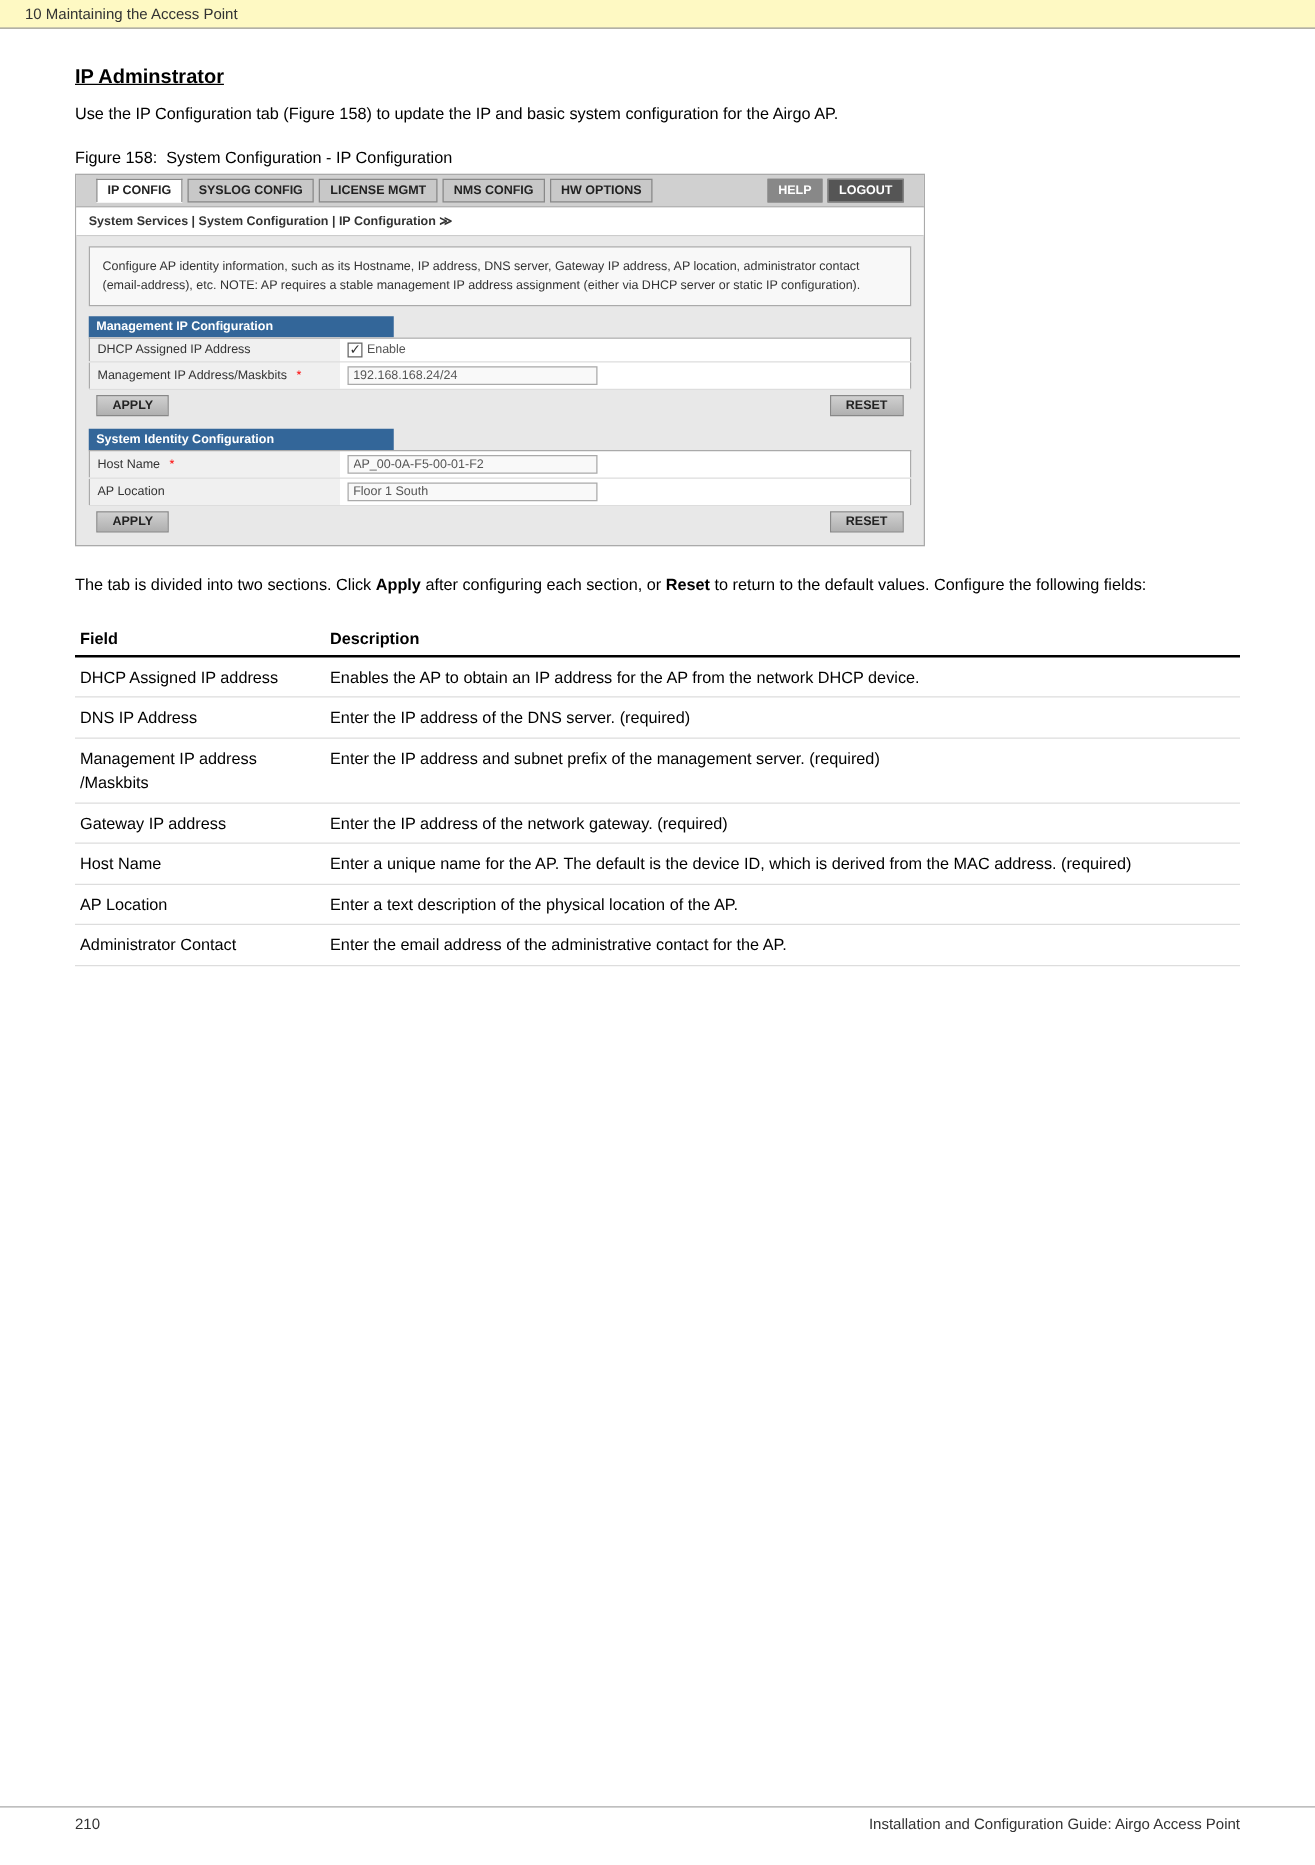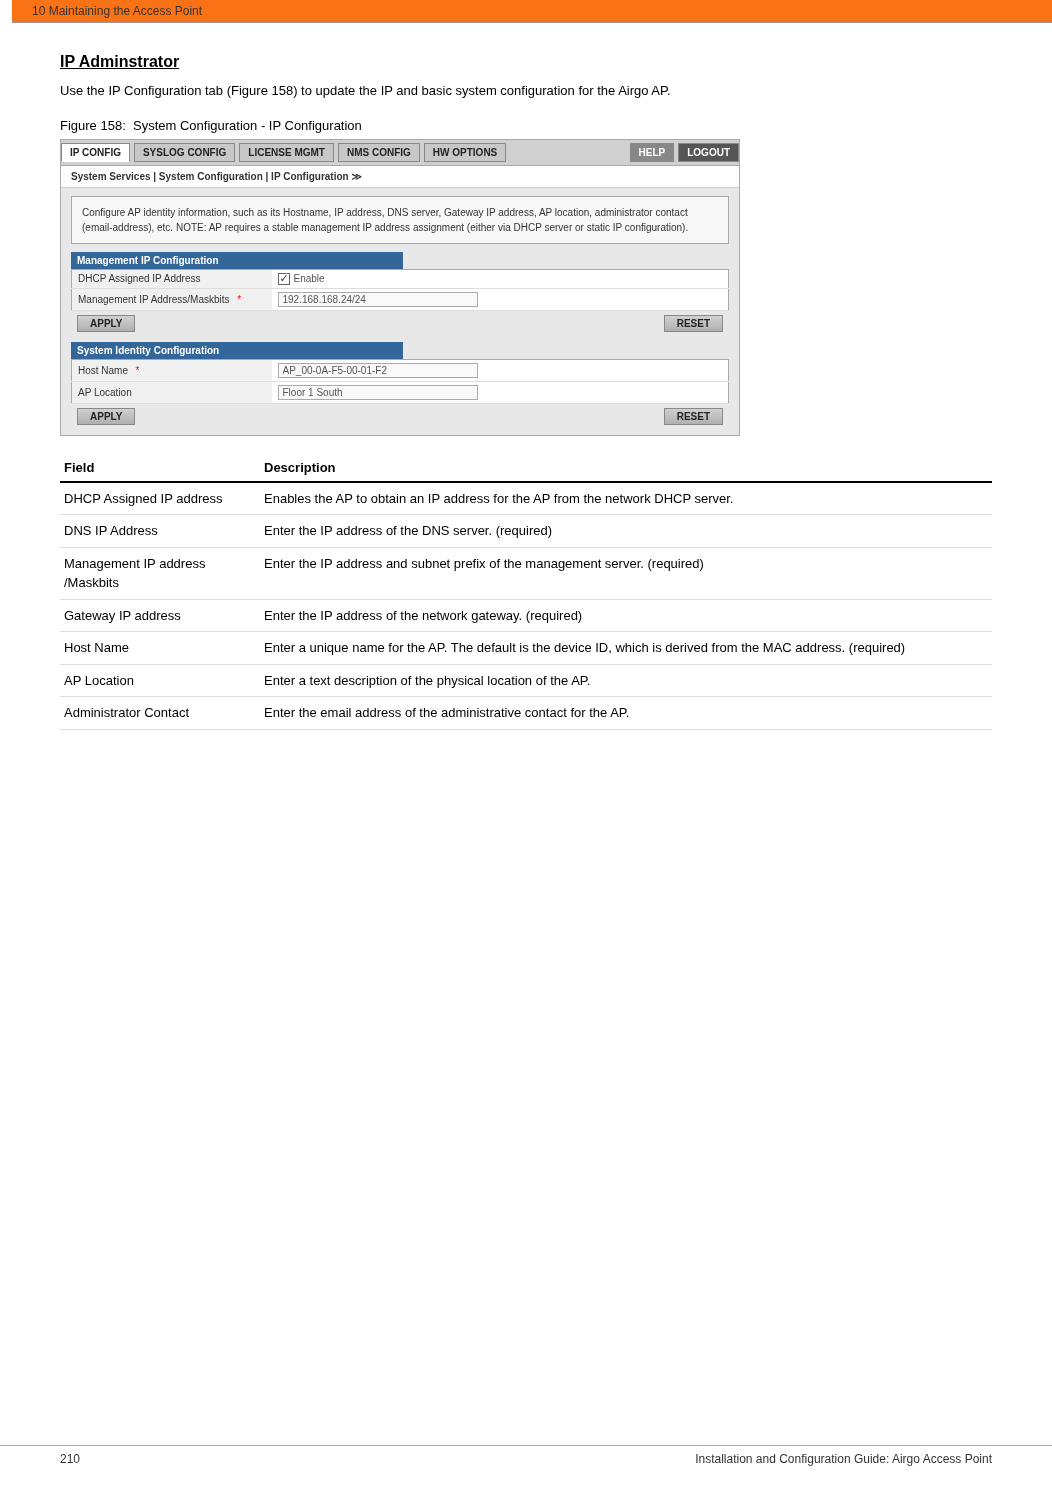--- a/index.html
+++ b/index.html
@@ -8,26 +8,25 @@
       font-size: 13px;
       color: #000;
       background: #fff;
       width: 1052px;
       min-height: 1492px;
       position: relative;
     }
 
     
     .page-header {
-      background: #f97316;
+      background: #fef9c3;
       border-bottom: 1px solid #999;
       padding: 4px 20px;
       font-size: 12px;
       color: #333;
-      margin-left: 12px;
     }
 
     
     .main-content {
       padding: 30px 60px 60px 60px;
     }
 
     
     .section-title {
       font-size: 16px;
@@ -59,21 +58,21 @@
       width: 680px;
       margin-bottom: 20px;
       font-size: 11px;
     }
 
     
     .nav-bar {
       display: flex;
       background: #d0d0d0;
       border-bottom: 1px solid #aaa;
-      padding: 3px 0;
+      padding: 3px 16px;
       gap: 4px;
       align-items: flex-start;
     }
     .nav-tab {
       background: #c8c8c8;
       border: 1px solid #888;
       padding: 3px 8px;
       font-size: 10px;
       font-weight: bold;
       color: #222;
@@ -119,21 +118,21 @@
     .config-section {
       margin: 6px 10px;
     }
     .config-section-header {
       background: #336699;
       color: #fff;
       font-weight: bold;
       font-size: 10px;
       padding: 3px 6px;
       margin-bottom: 0;
-      width: 332px;
+      width: 244px;
     }
     .config-table {
       width: 100%;
       border-collapse: collapse;
       border: 1px solid #aaa;
       background: #fff;
       font-size: 10px;
     }
     .config-table td {
       padding: 3px 6px;
@@ -327,32 +326,35 @@
         </tbody>
       </table>
       <div class="apply-reset-row">
         <button class="small-btn">APPLY</button>
         <button class="small-btn">RESET</button>
       </div>
     </div>
 
   </div>
 
+  <p class="post-text">
+    The tab is divided into two sections. Click <b>Apply</b> after configuring each section, or <b>Reset</b> to return to the default values. Configure the following fields:
+  </p>
 
   <table class="field-table">
     <thead>
       <tr>
         <th>Field</th>
         <th>Description</th>
       </tr>
     </thead>
     <tbody id="field-table-body">
     <tr>
           <td>DHCP Assigned IP address</td>
-          <td>Enables the AP to obtain an IP address for the AP from the network DHCP server.</td>
+          <td>Enables the AP to obtain an IP address for the AP from the network DHCP device.</td>
         </tr>
         <tr>
           <td>DNS IP Address</td>
           <td>Enter the IP address of the DNS server. (required)</td>
         </tr>
         <tr>
           <td>Management IP address /Maskbits</td>
           <td>Enter the IP address and subnet prefix of the management server. (required)</td>
         </tr>
         <tr>

